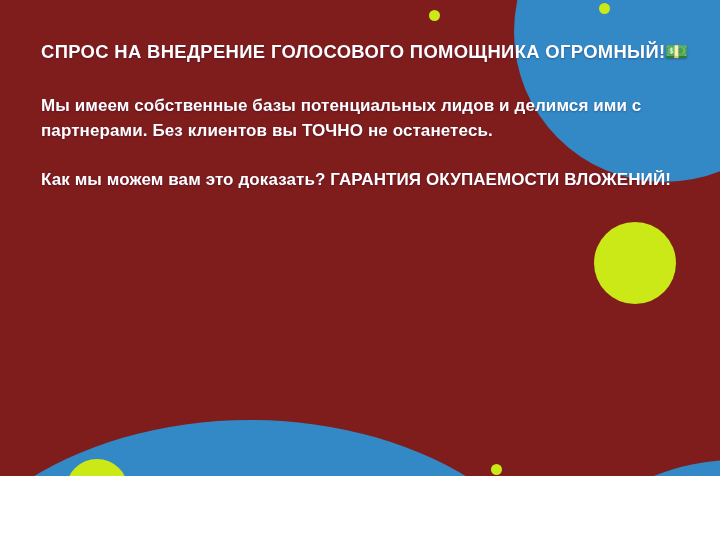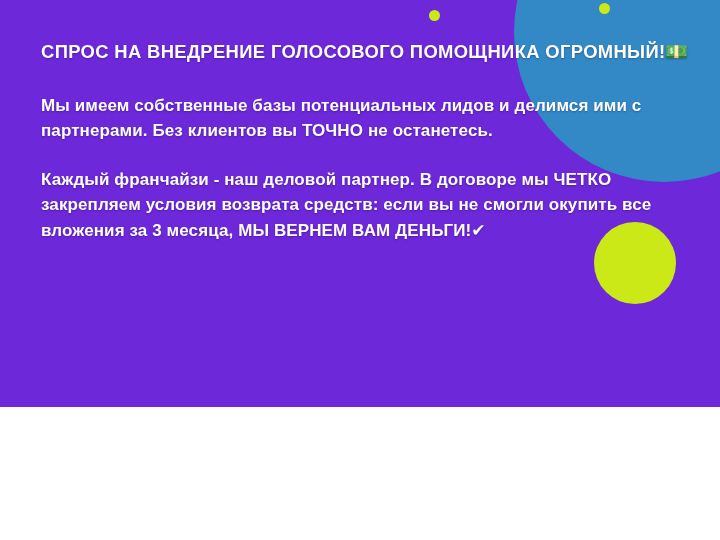--- a/index.html
+++ b/index.html
@@ -4,23 +4,23 @@
 <style>
   html, body {
     margin: 0;
     padding: 0;
     background: #ffffff;
   }
 
   #canvas {
     position: relative;
     width: 720px;
-    height: 407px;
+    height: 476px;
     overflow: hidden;
-    background: #6d28d9;
+    background: #7f1d1d;
     font-family: "Liberation Sans", sans-serif;
   }
 
   
   .shape {
     position: absolute;
     border-radius: 50%;
     pointer-events: none;
   }
 
@@ -161,22 +161,22 @@
   <div class="dot" id="dot-b"></div>
   <div class="dot" id="dot-c"></div>
   <div class="dot" id="dot-d"></div>
 
   <div id="copy">
 
     <p class="para heading"><span>СПРОС НА ВНЕДРЕНИЕ ГОЛОСОВОГО ПОМОЩНИКА ОГРОМНЫЙ!</span><span class="emoji">💵</span></p>
 
     <p class="para">Мы имеем собственные базы потенциальных лидов и делимся ими с партнерами. Без клиентов вы ТОЧНО не останетесь.</p>
 
+    <p class="para">Как мы можем вам это доказать? ГАРАНТИЯ ОКУПАЕМОСТИ ВЛОЖЕНИЙ!</p>
 
-    <p class="para last"><span>Каждый франчайзи - наш деловой партнер. В договоре мы ЧЕТКО закрепляем условия возврата средств: если вы не смогли окупить все вложения за 3 месяца, МЫ ВЕРНЕМ ВАМ ДЕНЬГИ!</span><span class="emoji">✔</span></p>
 
   </div>
 
   <div id="avito-watermark">
     <span id="avito-mark">
       <i class="d1"></i>
         <i class="d2"></i>
         <i class="d3"></i>
         <i class="d4"></i>
     </span>

